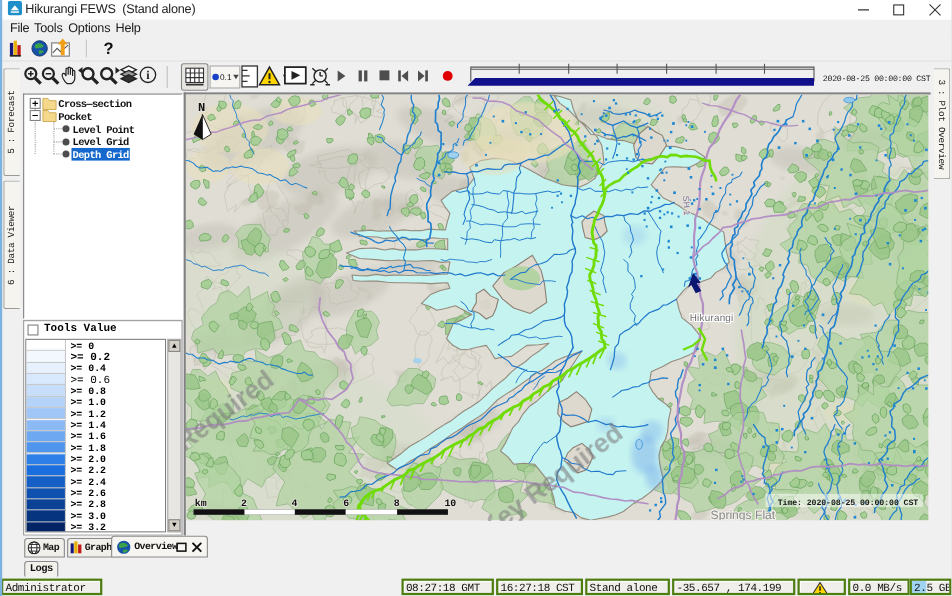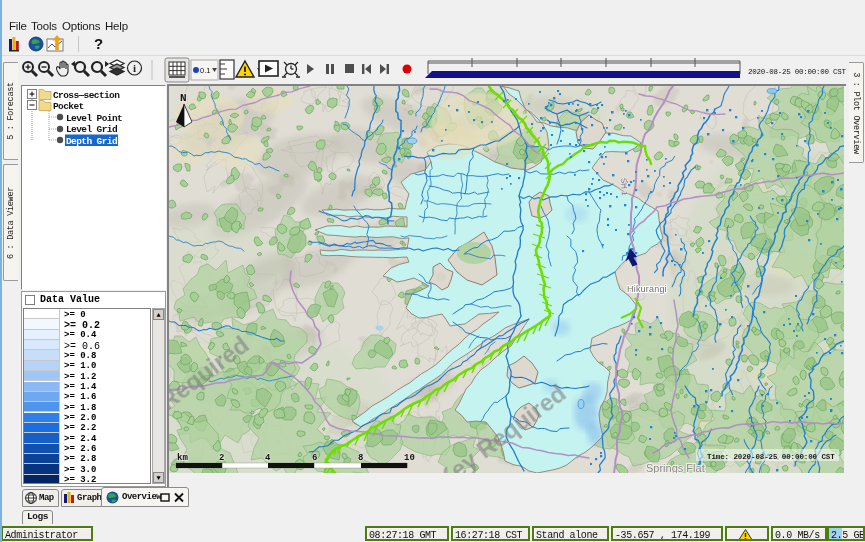--- a/index.html
+++ b/index.html
@@ -47,20 +47,37 @@
 
 
 #statusbar { position:absolute; left:0px; top:524px; width:865px; height:18px; background:#f0f0f0; font-family:"Liberation Mono",monospace; font-size:10px; color:#111; letter-spacing:-0.4px; }
 .scell { position:absolute; top:2px; height:15px; background:#f0efeb; border:2px solid #4d7c0f; box-shadow:inset 1px 1px 0 #fff; padding:2px 2px 0 2px; white-space:nowrap; overflow:hidden; }
 </style>
 </head>
 <body>
 <div id="win">
     <div style="position:absolute;left:0;top:0;width:2px;height:542px;background:#7cb2e0;z-index:99"></div>
 
+  <div id="titlebar">
+    <svg id="appicon" viewBox="0 0 14 14">
+        <rect x="0" y="0" width="14" height="14" rx="2" fill="#1f8fca"></rect>
+        <path d="M3 9 L7 4 L11 9 Z" fill="#fff"></path>
+        <rect x="3" y="10" width="8" height="1.4" fill="#fff"></rect>
+      </svg>
+    <span id="title">Hikurangi FEWS&nbsp; (Stand alone)</span>
+    <svg class="winbtn" style="left:770px" width="30" height="18">
+        <line x1="10" y1="9" x2="20" y2="9" stroke="#333" stroke-width="1"></line>
+      </svg>
+    <svg class="winbtn" style="left:802px" width="30" height="18">
+        <rect x="10.5" y="4.5" width="9" height="9" fill="none" stroke="#333" stroke-width="1"></rect>
+      </svg>
+    <svg class="winbtn" style="left:835px" width="30" height="18">
+        <path d="M10 4 L20 14 M20 4 L10 14" stroke="#333" stroke-width="1" fill="none"></path>
+      </svg>
+  </div>
 
   <div id="menubar">
     <span style="left:8px">File</span>
     <span style="left:30px">Tools</span>
     <span style="left:61px">Options</span>
     <span style="left:104px">Help</span>
   </div>
 
   <div id="toolbar1">
     <svg width="864" height="21" style="position:absolute;left:0;top:0">
@@ -265,21 +282,21 @@
     <text x="31" y="23">Pocket</text>
     <text x="44" y="34.5">Level Point</text>
     <text x="44" y="46">Level Grid</text>
     <text x="44" y="57.5" fill="#fff">Depth Grid</text>
   </g>
 </svg>
 </div>
 
   <div id="legendpanel">
 <div style="position:absolute;left:3px;top:3px;width:10px;height:10px;background:#fff;border:1px solid #808080"></div>
-<div style="position:absolute;left:18px;top:2px;font-size:10px;font-weight:bold">Data Value</div>
+<div style="position:absolute;left:18px;top:2px;font-size:10px;font-weight:bold">Tools Value</div>
 <div style="position:absolute;left:1px;top:16px;width:128px;height:176px;overflow:hidden;border:1px solid #808080;background:#fff">
         <div style="position:absolute;left:0;top:0.0px;width:36px;height:10.35px;background:#ffffff;border-bottom:1px solid #c8c8c8;border-right:1px solid #c8c8c8"></div>
         <div style="position:absolute;left:40px;top:0.5px;font-size:9px;font-weight:bold">&gt;= 0</div>
         <div style="position:absolute;left:0;top:10.3px;width:36px;height:10.35px;background:#f3f8ff;border-bottom:1px solid #c8c8c8;border-right:1px solid #c8c8c8"></div>
         <div style="position:absolute;left:40px;top:10.8px;font-size:10px;font-weight:bold">&gt;= 0.2</div>
         <div style="position:absolute;left:0;top:20.7px;width:36px;height:10.35px;background:#e7f1fe;border-bottom:1px solid #c8c8c8;border-right:1px solid #c8c8c8"></div>
         <div style="position:absolute;left:40px;top:21.2px;font-size:9px;font-weight:bold">&gt;= 0.4</div>
         <div style="position:absolute;left:0;top:31.0px;width:36px;height:10.35px;background:#d8e8fd;border-bottom:1px solid #c8c8c8;border-right:1px solid #c8c8c8"></div>
         <div style="position:absolute;left:40px;top:31.5px;font-size:10px;font-weight:normal">&gt;= 0.6</div>
         <div style="position:absolute;left:0;top:41.4px;width:36px;height:10.35px;background:#c7defb;border-bottom:1px solid #c8c8c8;border-right:1px solid #c8c8c8"></div>

